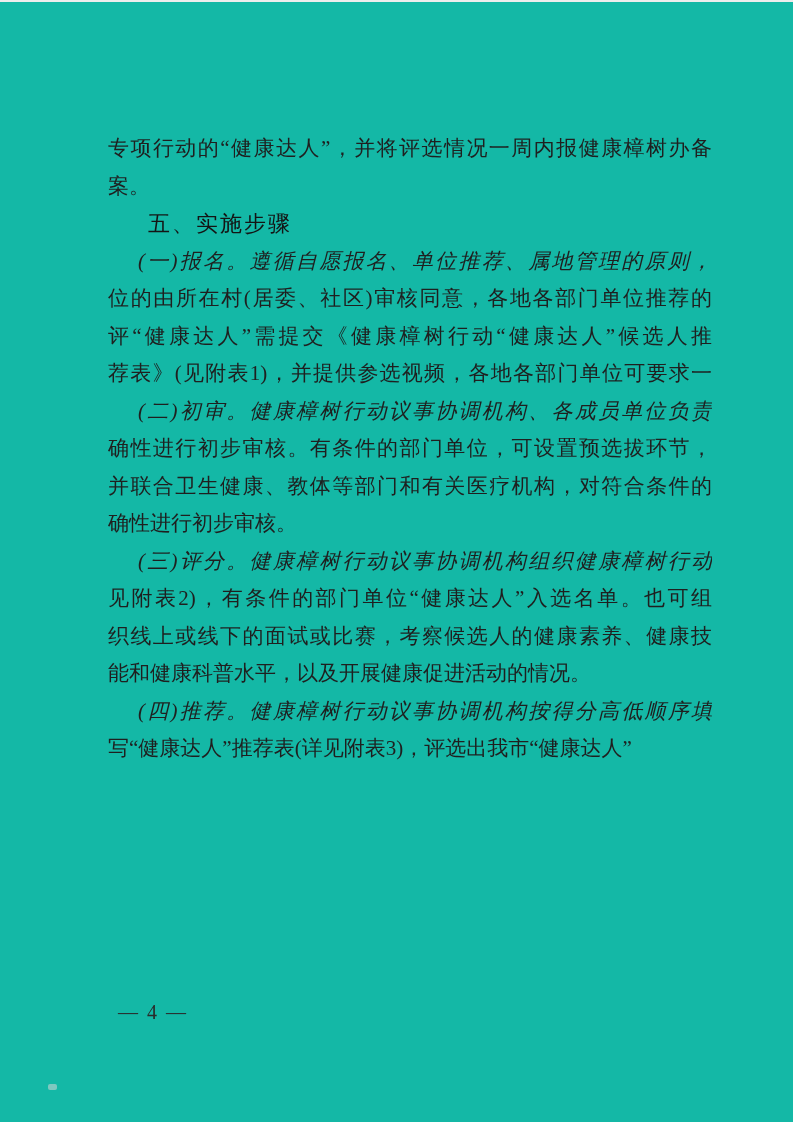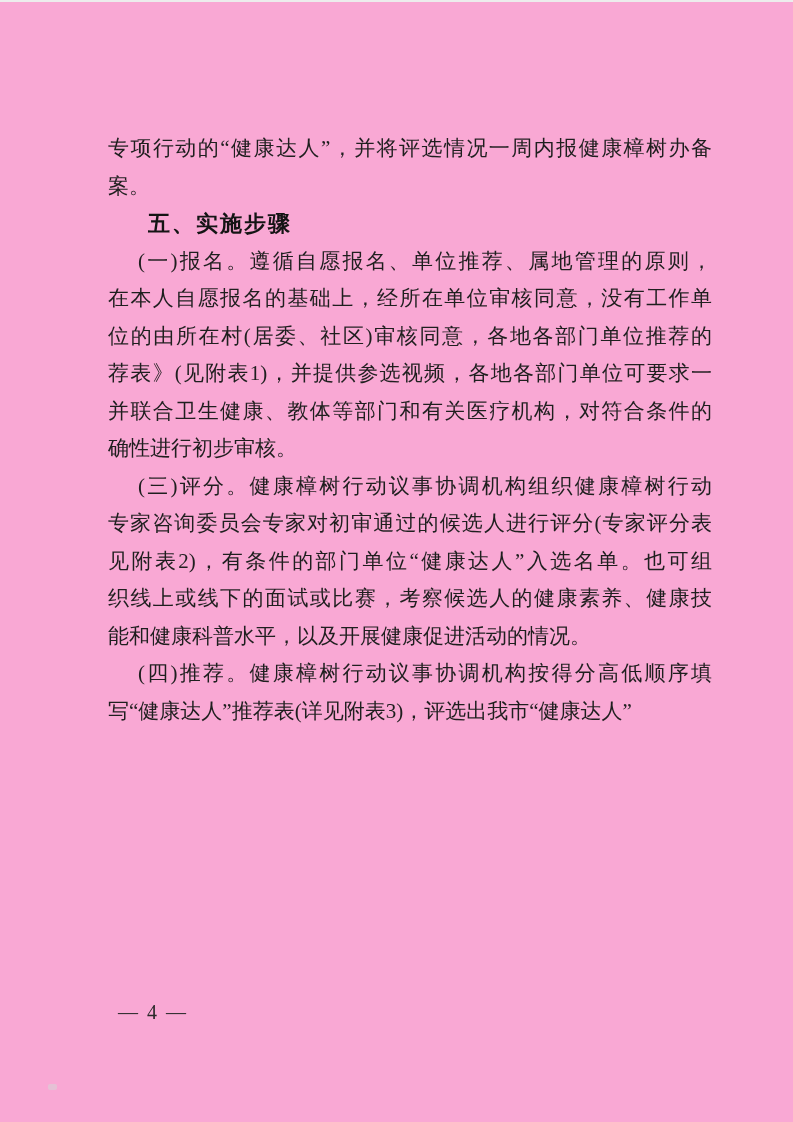--- a/index.html
+++ b/index.html
@@ -1,20 +1,20 @@
 <!DOCTYPE html>
 <html><head>
 <meta charset="utf-8">
 <style>
   html, body { margin: 0; padding: 0; background: #ffffff; }
   .page {
     position: relative;
     width: 793px;
     height: 1122px;
-    background: #f9a8d4;
+    background: #14b8a6;
     overflow: hidden;
     font-family: "Liberation Serif", "DejaVu Serif", serif;
     color: #1f1f1f;
   }
   .scan-edge-top {
     position: absolute;
     top: 0; left: 0; right: 0;
     height: 2px;
     background: #ededed;
   }
@@ -31,24 +31,25 @@
     white-space: nowrap;
     text-align: justify;
     text-align-last: justify;
     overflow: hidden;
   }
   .line.end {
     text-align-last: left;
   }
   .line.ind {
     text-indent: 30px;
+    font-style: italic;
   }
   .line.heading {
     font-family: "Liberation Sans", "DejaVu Sans", sans-serif;
-    font-weight: 700;
+    font-weight: 400;
     font-size: 22px;
     text-indent: 40px;
     text-align-last: left;
     letter-spacing: 2px;
     color: #141414;
   }
   .page-number {
     position: absolute;
     top: 998px;
     left: 118px;
@@ -76,29 +77,30 @@
   <div class="scan-edge-top"></div>
 
   <div class="body-text">
 
     <div class="line">专项行动的“健康达人”，并将评选情况一周内报健康樟树办备</div>
     <div class="line end">案。</div>
 
     <div class="line heading">五、实施步骤</div>
 
     <div class="line ind">(一)报名。遵循自愿报名、单位推荐、属地管理的原则，</div>
-    <div class="line">在本人自愿报名的基础上，经所在单位审核同意，没有工作单</div>
     <div class="line">位的由所在村(居委、社区)审核同意，各地各部门单位推荐的</div>
+    <div class="line">评“健康达人”需提交《健康樟树行动“健康达人”候选人推</div>
     <div class="line">荐表》(见附表1)，并提供参选视频，各地各部门单位可要求一</div>
 
+    <div class="line ind">(二)初审。健康樟树行动议事协调机构、各成员单位负责</div>
+    <div class="line">确性进行初步审核。有条件的部门单位，可设置预选拔环节，</div>
     <div class="line">并联合卫生健康、教体等部门和有关医疗机构，对符合条件的</div>
     <div class="line end">确性进行初步审核。</div>
 
     <div class="line ind">(三)评分。健康樟树行动议事协调机构组织健康樟树行动</div>
-    <div class="line">专家咨询委员会专家对初审通过的候选人进行评分(专家评分表</div>
     <div class="line">见附表2)，有条件的部门单位“健康达人”入选名单。也可组</div>
     <div class="line">织线上或线下的面试或比赛，考察候选人的健康素养、健康技</div>
     <div class="line end">能和健康科普水平，以及开展健康促进活动的情况。</div>
 
     <div class="line ind">(四)推荐。健康樟树行动议事协调机构按得分高低顺序填</div>
     <div class="line end">写“健康达人”推荐表(详见附表3)，评选出我市“健康达人”</div>
   </div>
 
   <div class="page-number">— 4 —</div>
   <div class="smudge"></div>

